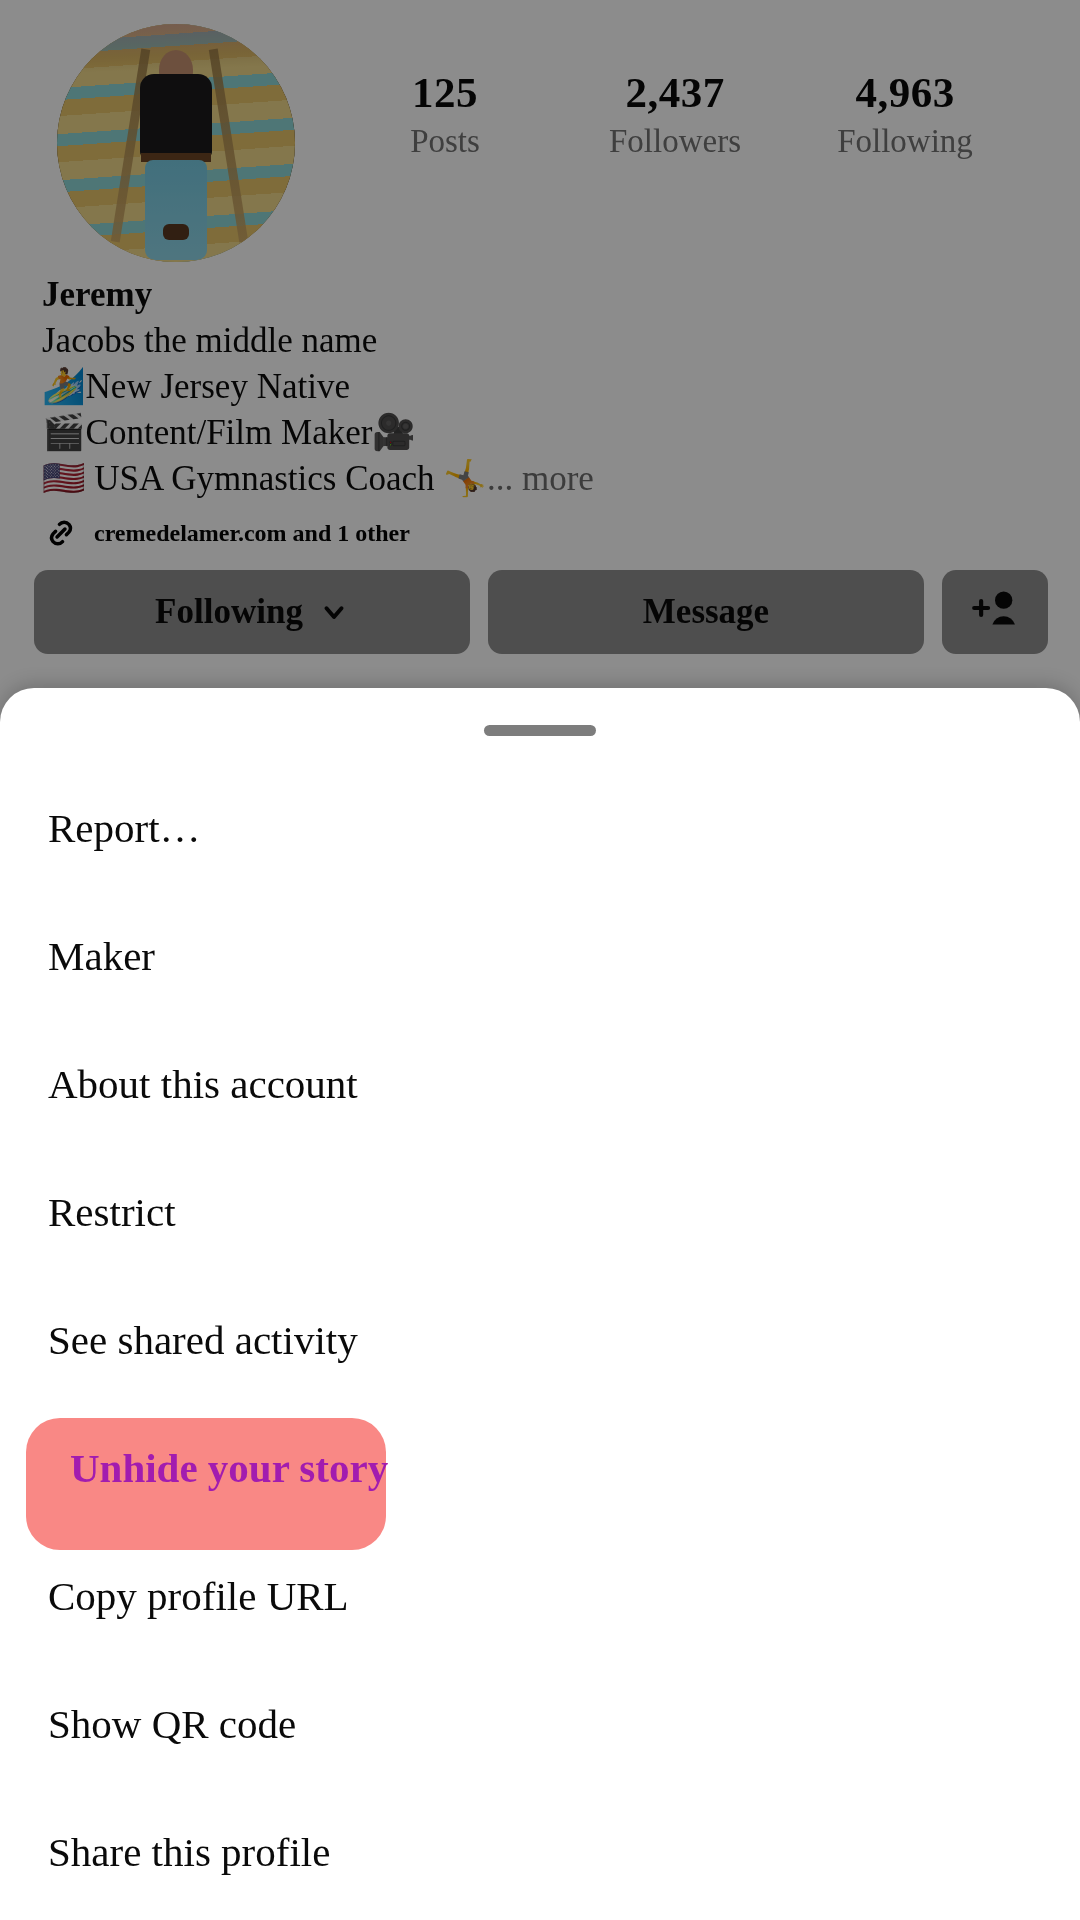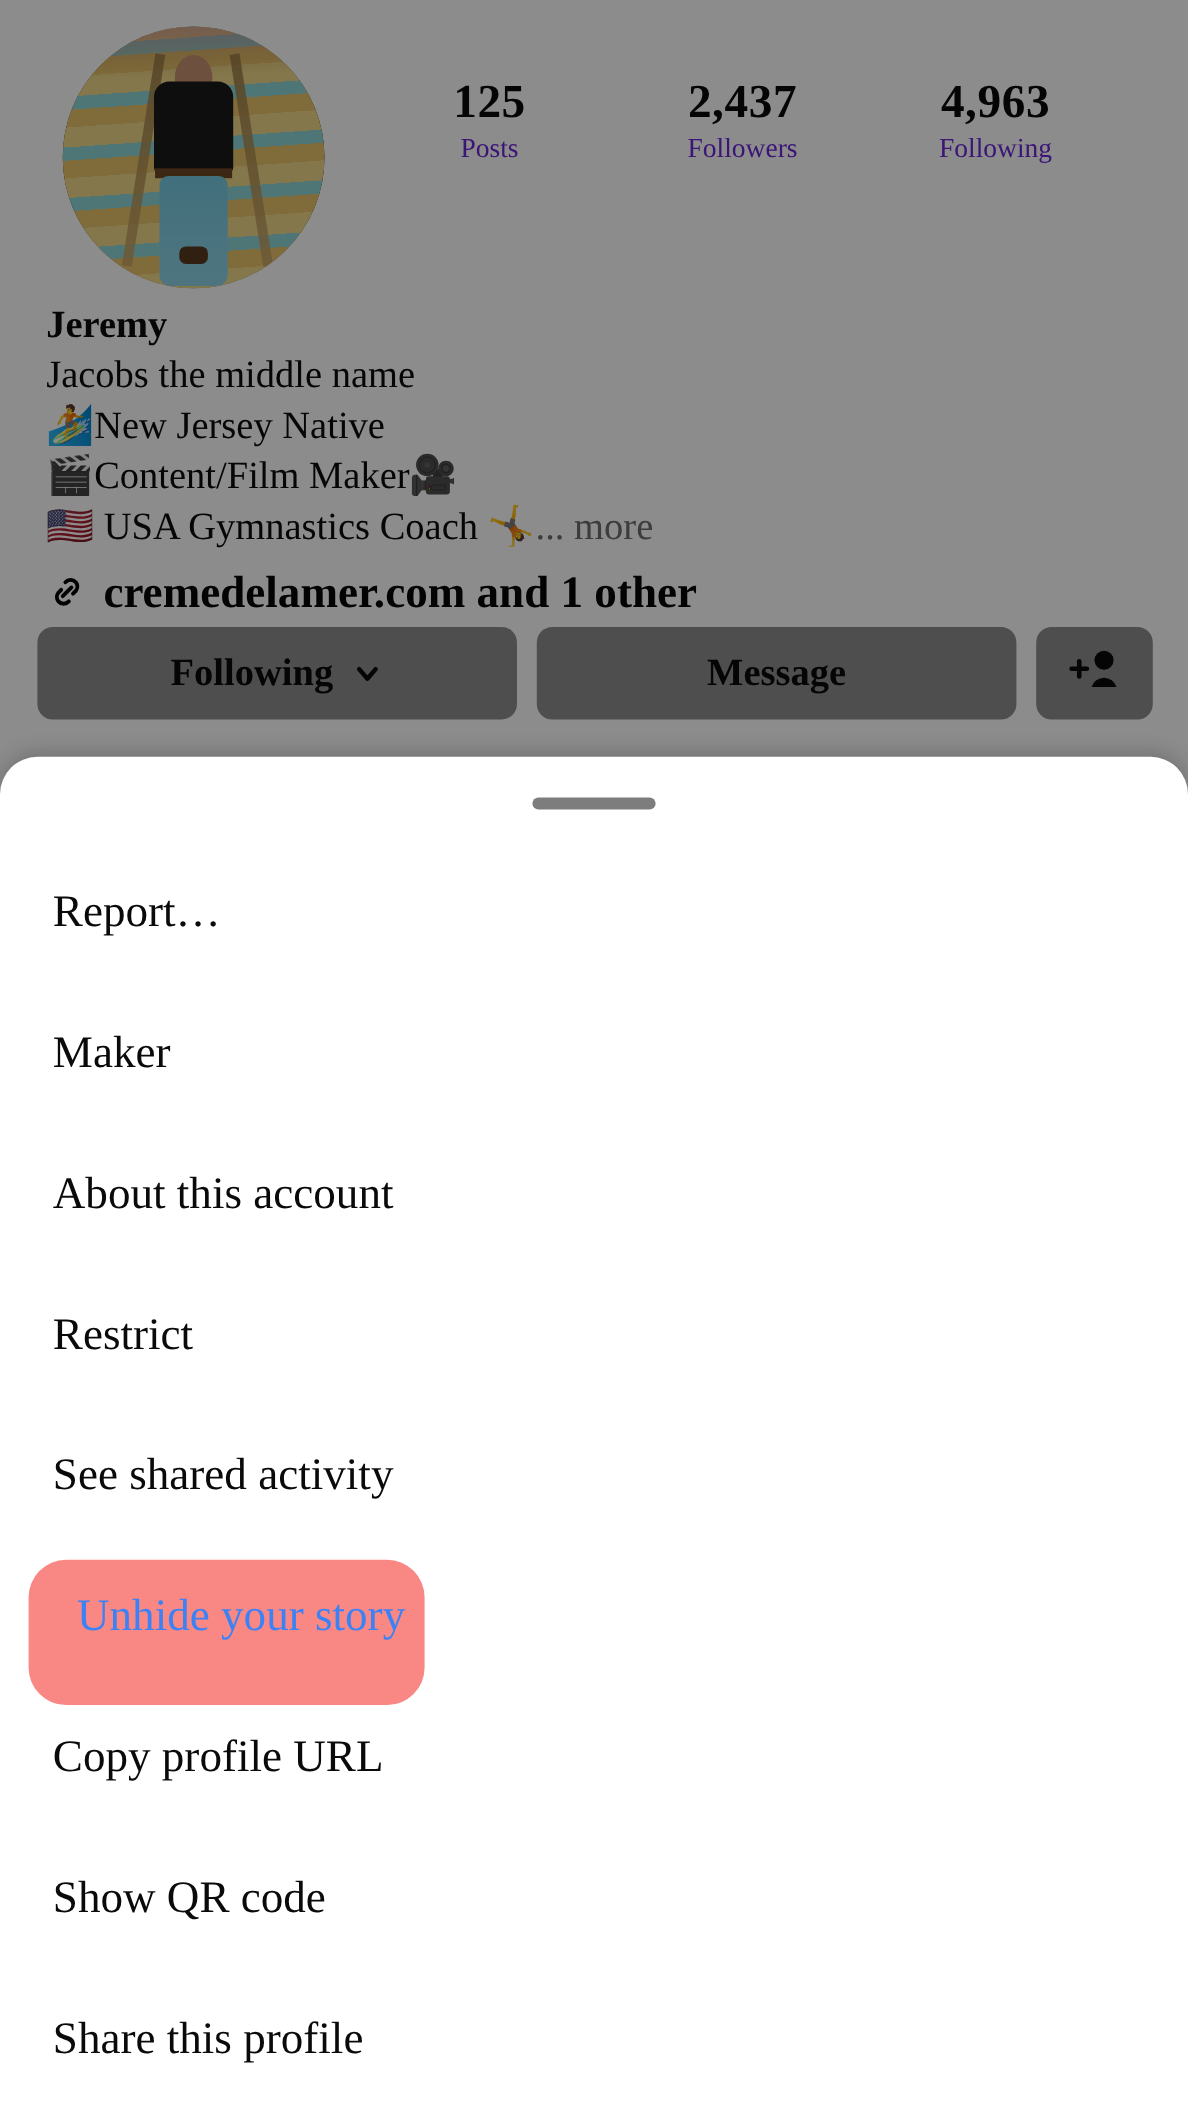--- a/index.html
+++ b/index.html
@@ -123,22 +123,22 @@
   }
   .stat { flex: 1; text-align: center; }
   .stat-value {
     font-size: 43px;
     font-weight: bold;
     color: #0a0a0a;
     line-height: 1.05;
     letter-spacing: .5px;
   }
   .stat-label {
-    font-size: 25px;
-    color: #6d28d9;
+    font-size: 33px;
+    color: #737373;
     line-height: 1.35;
     margin-top: 4px;
   }
 
   
   .bio {
     position: absolute;
     left: 42px;
     top: 272px;
     width: 760px;
@@ -161,21 +161,21 @@
     gap: 14px;
   }
   .link-icon {
     display: inline-flex;
     width: 38px; height: 38px;
     align-items: center; justify-content: center;
     color: #000;
     transform: rotate(0deg);
   }
   .bio-link-text {
-    font-size: 41px;
+    font-size: 24px;
     font-weight: bold;
     color: #060606;
     white-space: nowrap;
   }
 
   
   .actions {
     position: absolute;
     left: 34px;
     top: 570px;
@@ -260,22 +260,23 @@
     top: 14px;
     width: 360px;
     height: 132px;
     border-radius: 34px;
     background: #F98885;
     z-index: 0;
   }
   .menu-item.highlight .menu-label {
     position: relative;
     z-index: 1;
-    color: #3b82f6;
+    color: #a21caf;
     padding-left: 22px;
+    font-weight: bold;
   }
   .menu-label { white-space: nowrap; }
 </style>
 </head>
 <body>
 
 <div id="screen">
 
   <div id="profile-layer">
     <div id="profile-content">

